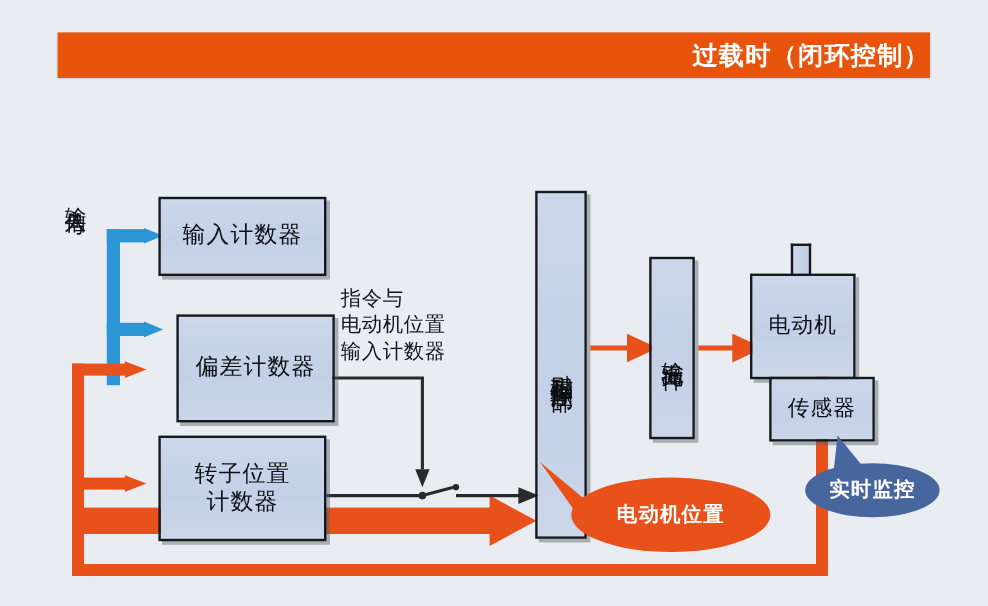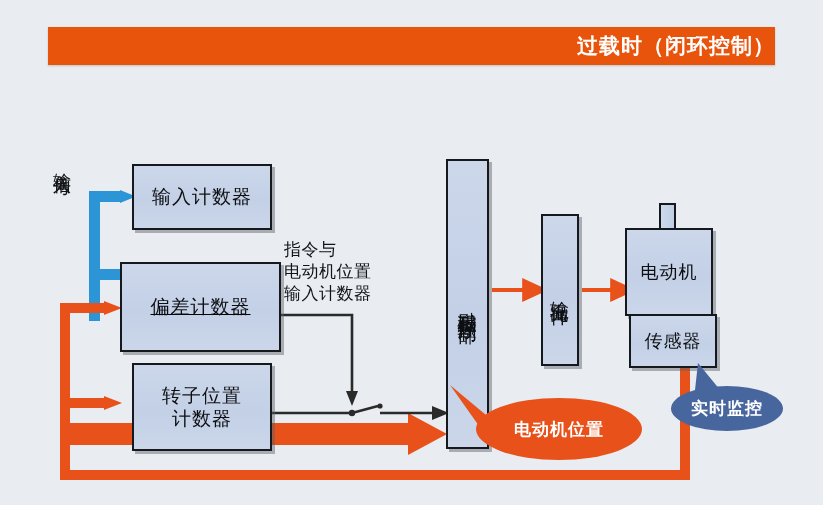--- a/index.html
+++ b/index.html
@@ -48,27 +48,27 @@
     color:#0d0f12;font-size:19px;line-height:1.22;text-align:center;
     letter-spacing:1px;
   }
   .box.vert .lbl{
     writing-mode:vertical-rl;text-orientation:upright;
     letter-spacing:2px;font-size:19px;
   }
 
   
   #box-input-counter    {left:132px;top:19px;  width:140px;height:66px;}
-  #box-deviation-counter{left:120px;top:117px; width:161px;height:90px;text-decoration:underline;}
+  #box-deviation-counter{left:147px;top:117px; width:132px;height:90px;}
   #box-rotor-counter    {left:132px;top:218px; width:140px;height:88px;}
   #box-excitation       {left:446px;top:14px;  width:43px;height:290px;}
   #box-output-element   {left:541px;top:69px;  width:38px;height:152px;}
   #motor-wrap           {position:absolute;left:625px;top:83px;width:88px;height:140px;}
   #box-motor            {left:0;top:0;width:88px;height:88px;position:absolute;}
-  #box-sensor           {left:4px;top:86px;width:88px;height:54px;position:absolute;}
+  #box-sensor           {left:16px;top:86px;width:88px;height:54px;position:absolute;}
   #box-motor .lbl,#box-sensor .lbl{font-size:18px;letter-spacing:1px;}
   #motor-shaft{
     position:absolute;left:34px;top:-25px;width:17px;height:27px;
     background:linear-gradient(to right,#cdd8ea,#c0cde4);
     border:2.5px solid #15181c;border-bottom:none;box-sizing:border-box;
   }
 
   
   .free-text{position:absolute;color:#121417;font-size:17px;line-height:1.3;}
   #label-input-signal{

